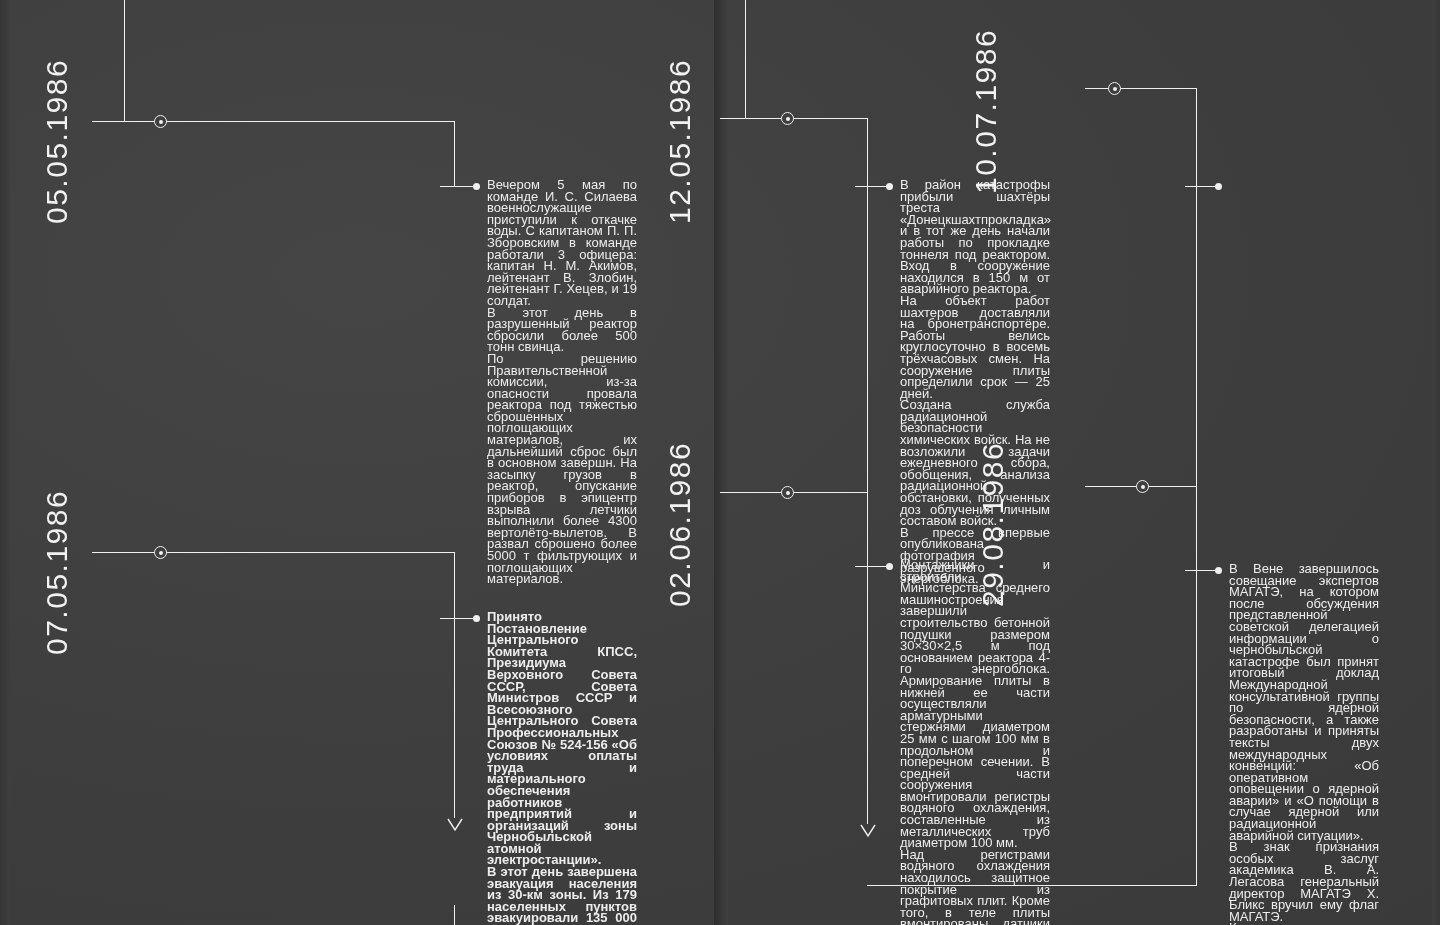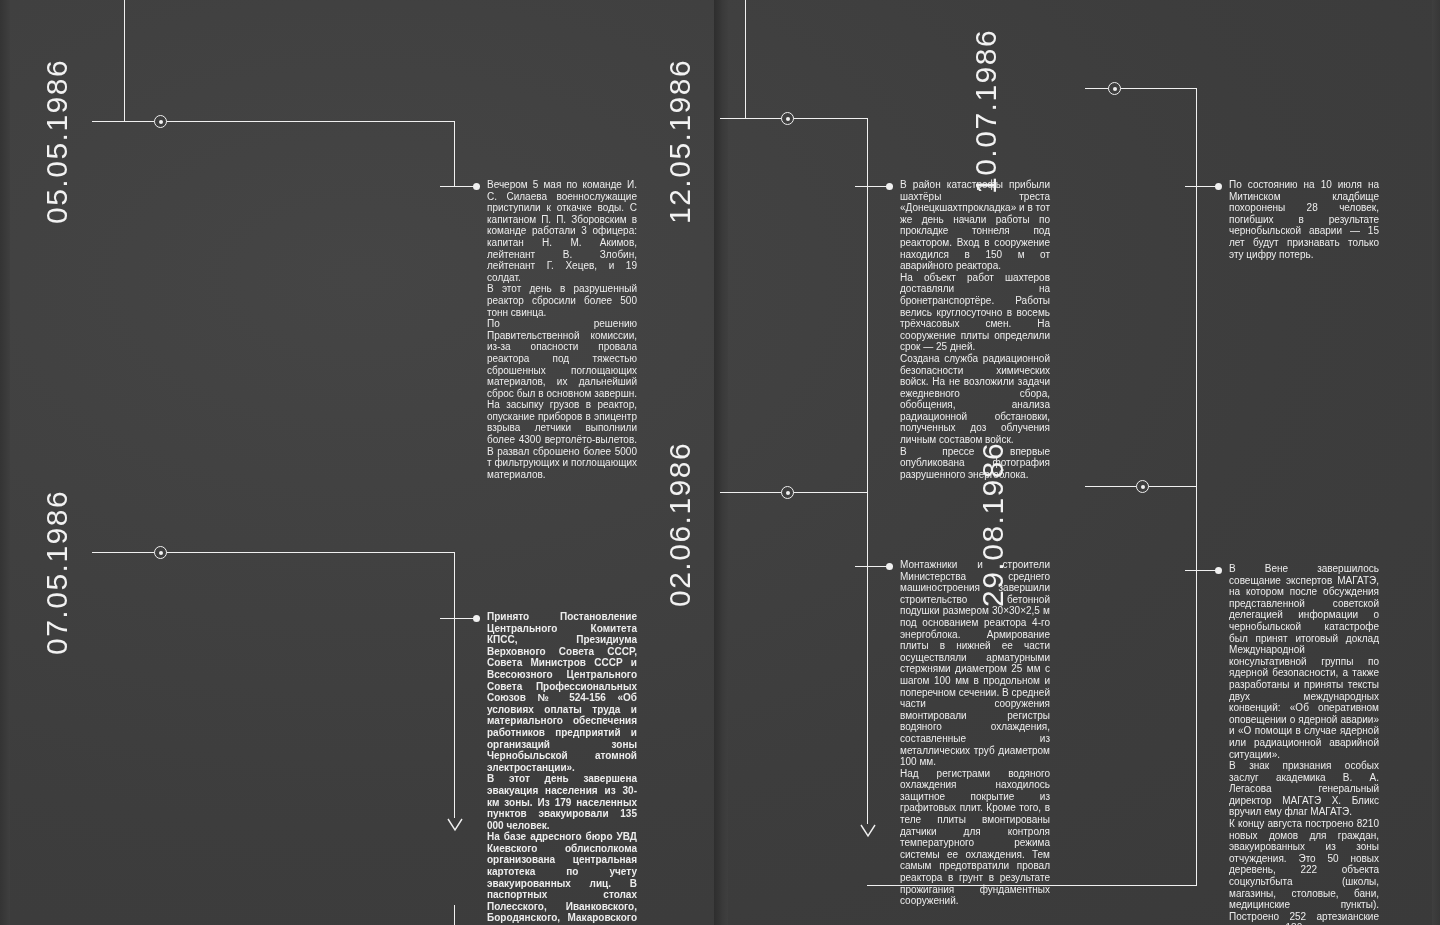--- a/index.html
+++ b/index.html
@@ -57,21 +57,21 @@
     font-size:30px;
     letter-spacing:1.5px;
     font-weight:400;
     color:#f2f2f2;
     white-space:nowrap;
   }
 
   .para{
     position:absolute;
     width:150px;
-    font-size:10px;
+    font-size:13px;
     line-height:11.6px;
     color:#ededed;
     text-align:justify;
     hyphens:auto;
     white-space:pre-line;
   }
 
   .arrow{
     position:absolute;width:16px;height:14px;
   }
@@ -153,21 +153,20 @@
 
   <div class="line hline" style="left:867px;top:885px;width:330px;"></div>
 
   <div class="line hline" style="left:1085px;top:88px;width:112px;"></div>
   <div class="node" style="left:1108px;top:82px;"></div>
   <div class="date" style="left:1003px;top:160px;">10.07.1986</div>
 
   <div class="line vline" style="left:1196px;top:88px;height:98px;"></div>
   <div class="line hline" style="left:1185px;top:186px;width:36px;"></div>
   <div class="bullet" style="left:1215px;top:183px;"></div>
-  <div class="para" style="left:1229px;top:179px;">По состоянию на 10 июля на Митинском кладбище похоронены 28 человек, погибших в результате чернобыльской аварии — 15 лет будут признавать только эту цифру потерь.</div>
 
   <div class="line hline" style="left:1085px;top:486px;width:112px;"></div>
   <div class="node" style="left:1136px;top:480px;"></div>
 
   <div class="line vline" style="left:1196px;top:88px;height:798px;"></div>
   <div class="line hline" style="left:1185px;top:570px;width:36px;"></div>
   <div class="bullet" style="left:1215px;top:567px;"></div>
   <div class="para" style="left:1229px;top:563px;">В Вене завершилось совещание экспертов МАГАТЭ, на котором после обсуждения представленной советской делегацией информации о чернобыльской катастрофе был принят итоговый доклад Международной консультативной группы по ядерной безопасности, а также разработаны и приняты тексты двух международных конвенций: «Об оперативном оповещении о ядерной аварии» и «О помощи в случае ядерной или радиационной аварийной ситуации».
 В знак признания особых заслуг академика В. А. Легасова генеральный директор МАГАТЭ Х. Бликс вручил ему флаг МАГАТЭ.
 К концу августа построено 8210 новых домов для граждан, эвакуированных из зоны отчуждения. Это 50 новых деревень, 222 объекта соцкультбыта (школы, магазины, столовые, бани, медицинские пункты). Построено 252 артезианские скважины, 180 км автодорог. Только в Гомельской области Белоруссии за этот период построены 3 970 домов, т. е. 25 новых деревень.</div>

